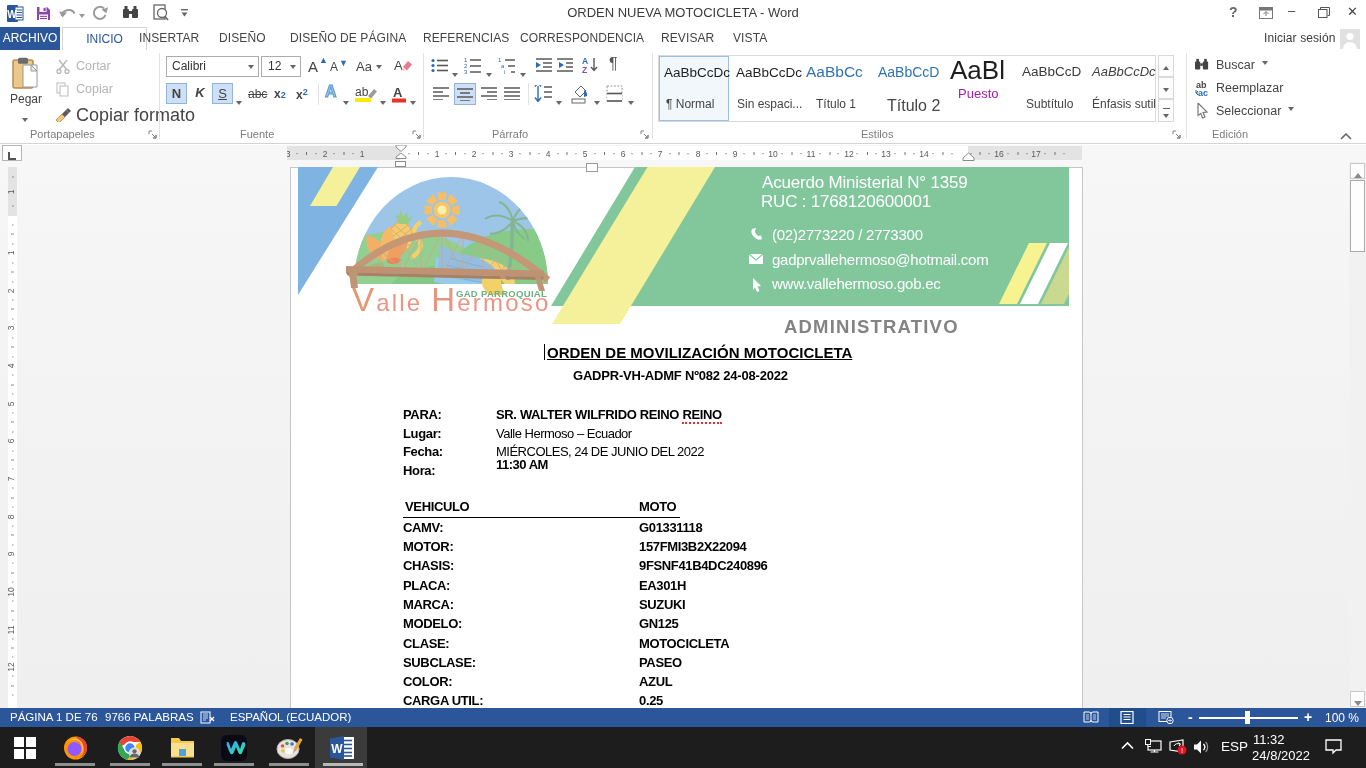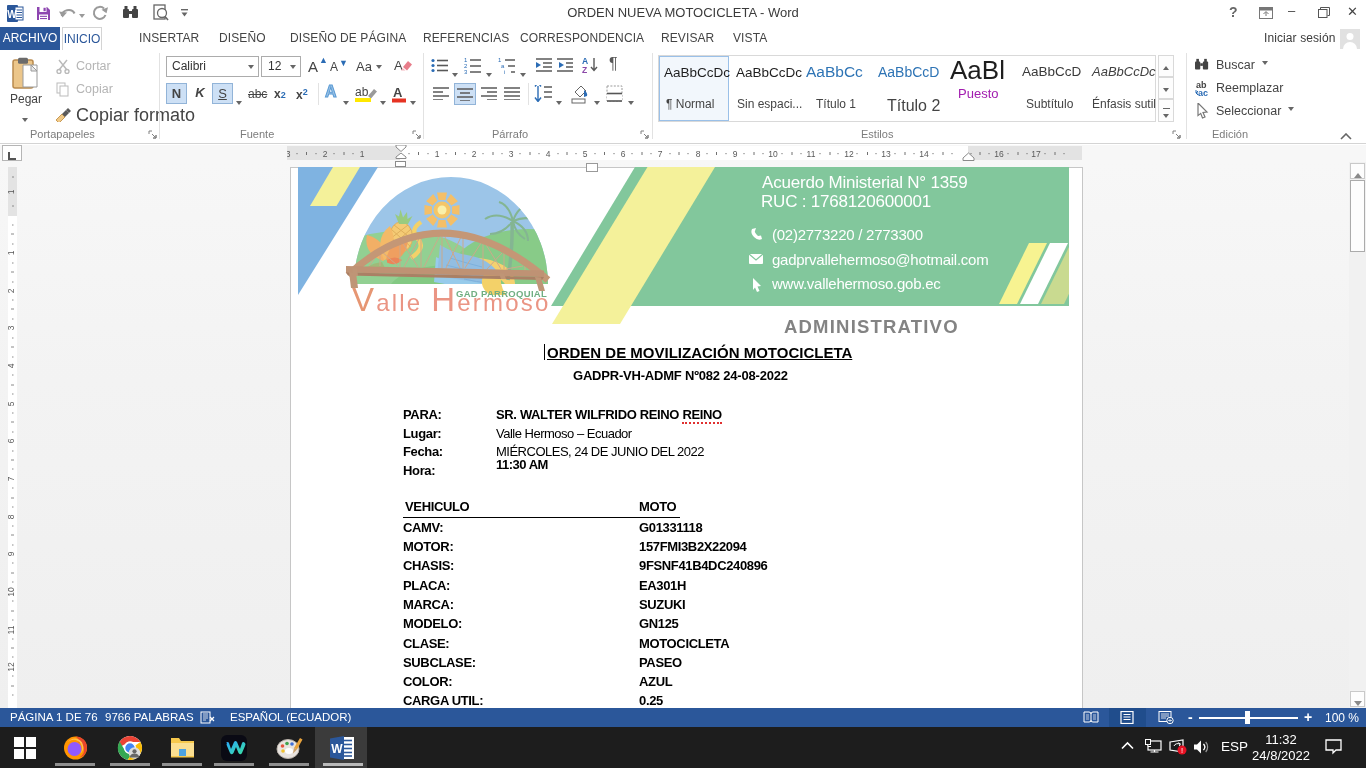--- a/index.html
+++ b/index.html
@@ -79,21 +79,21 @@
  <div class="abs" style="left:1288px;top:3px;width:12px;height:20px;font-size:13px;color:#444">–</div>
  <svg class="abs" style="left:1318px;top:7px" width="12" height="11" viewBox="0 0 12 11">
       <rect x="0.5" y="2.5" width="8.5" height="8" fill="#fff" stroke="#555"></rect>
       <path d="M2.5 2 v-1.5 h9 v8 h-2" fill="none" stroke="#555"></path>
     </svg>
  <div class="abs" style="left:1347px;top:4px;font-size:13px;color:#444">✕</div>
 </div>
 
 <div id="tabrow">
  <div class="abs" style="left:0;top:0;width:60px;height:23px;background:#2b579a;color:#fff;text-align:center;line-height:23px;font-size:12px">ARCHIVO</div>
- <div class="abs" style="left:62px;top:0;width:40px;height:23px;background:#fff;border:1px solid #d4d4d4;border-bottom:none;color:#2b579a;text-align:center;line-height:23px;font-size:12px">INICIO</div>
+ <div class="abs" style="left:62px;top:0;width:85px;height:23px;background:#fff;border:1px solid #d4d4d4;border-bottom:none;color:#2b579a;text-align:center;line-height:23px;font-size:12px">INICIO</div>
  <div class="tab" style="left:139px">INSERTAR</div>
  <div class="tab" style="left:219px">DISEÑO</div>
  <div class="tab" style="left:290px">DISEÑO DE PÁGINA</div>
  <div class="tab" style="left:423px">REFERENCIAS</div>
  <div class="tab" style="left:520px">CORRESPONDENCIA</div>
  <div class="tab" style="left:661px">REVISAR</div>
  <div class="tab" style="left:733px">VISTA</div>
  <div class="tab" style="left:1264px;color:#3b3b3b">Iniciar sesión</div>
  <svg class="abs" style="left:1340px;top:2px" width="20" height="20" viewBox="0 0 20 20">
       <rect width="20" height="20" fill="#e1e1e1"></rect>
@@ -708,18 +708,18 @@
       <path d="M5 7 a4 3.6 0 0 1 6 -1.8 m-1.8 -1.4 l2.2 1 l-1 2.2" stroke="#fff" stroke-width="1" fill="none"></path>
       <circle cx="13" cy="11" r="4.5" fill="#e81123"></circle>
       <text x="13" y="14" font-size="7.5" fill="#fff" text-anchor="middle" font-family="Liberation Sans">!</text>
     </svg>
  <svg class="abs" style="left:1193px;top:12px" width="17" height="16" viewBox="0 0 17 16">
       <path d="M1 5.5 h3 l4 -4 v13 l-4 -4 h-3 z" fill="#fff"></path>
       <path d="M10.5 5 a4.5 4.5 0 0 1 0 6 M12.7 3 a7.5 7.5 0 0 1 0 10" stroke="#9a9a9a" stroke-width="1.2" fill="none"></path>
       <path d="M10.5 5 a4.5 4.5 0 0 1 0 6" stroke="#fff" stroke-width="1.2" fill="none"></path>
     </svg>
  <div class="abs" style="left:1221px;top:12px;font-size:13.5px;color:#fff">ESP</div>
- <div class="abs" style="left:1253px;top:5px;width:56px;text-align:center;font-size:13px;color:#fff">11:32</div>
+ <div class="abs" style="left:1253px;top:5px;width:56px;font-size:13px;color:#fff">11:32</div>
  <div class="abs" style="left:1248px;top:21px;width:66px;text-align:center;font-size:13px;color:#fff">24/8/2022</div>
  <svg class="abs" style="left:1325px;top:12px" width="17" height="16" viewBox="0 0 17 16">
       <path d="M1 1 h15 v10 h-5 l-3 3 v-3 h-7 z" fill="none" stroke="#fff" stroke-width="1.3"></path>
     </svg>
 </div>
 
 </body></html>

